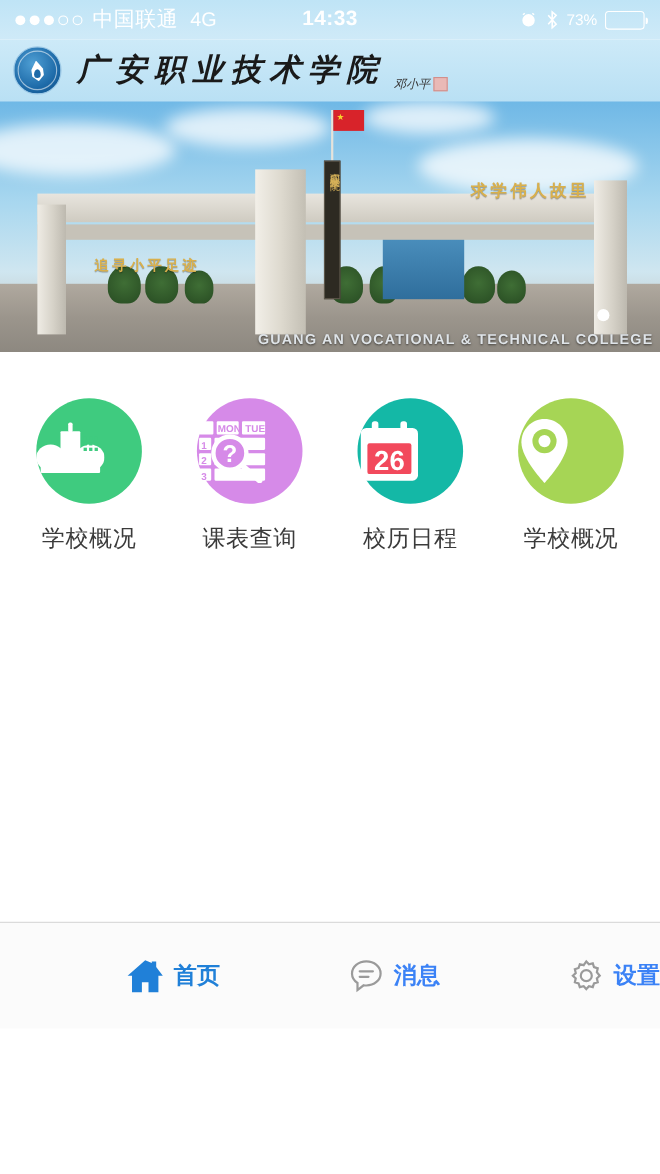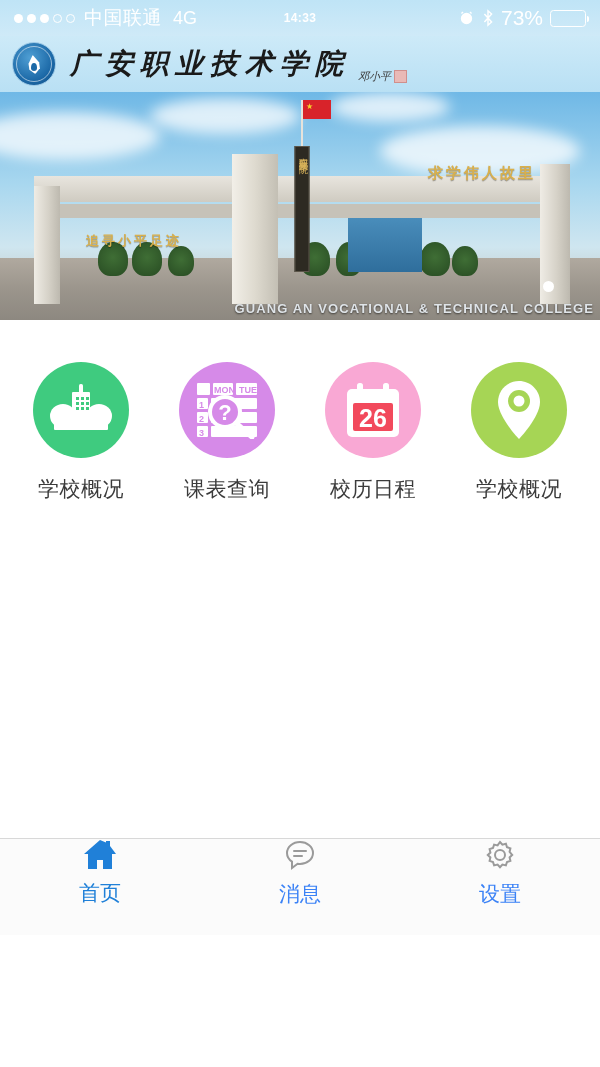--- a/index.html
+++ b/index.html
@@ -29,29 +29,29 @@
     z-index: 6;
   }
   .sb-left { display: flex; align-items: center; gap: 9px; }
   .signal-dots { display: flex; align-items: center; gap: 4px; }
   .sdot { width: 9px; height: 9px; border-radius: 50%; background: #ffffff; }
   .sdot.empty { background: transparent; border: 1.5px solid #ffffff; }
   .carrier { font-size: 19px; letter-spacing: .5px; }
   .netmode { font-size: 18px; margin-left: 2px; }
   .sb-center {
     position: absolute; left: 0; right: 0; text-align: center;
-    font-size: 12px; font-weight: bold; letter-spacing: .4px;
+    font-size: 19px; font-weight: bold; letter-spacing: .4px;
     pointer-events: none;
   }
   .sb-right {
     margin-left: auto; display: flex; align-items: center; gap: 7px;
     position: relative; z-index: 2;
   }
   .sb-right svg { display: block; }
-  .batt-pct { font-size: 21px; }
+  .batt-pct { font-size: 14px; }
   .battery {
     width: 36px; height: 17px; border: 1.5px solid #ffffff; border-radius: 3.5px;
     position: relative; padding: 1.5px;
   }
   .battery .fill { height: 100%; background: #ffffff; border-radius: 1.5px; }
   .battery::after {
     content:""; position: absolute; right: -4px; top: 5px;
     width: 2.5px; height: 6px; background: #ffffff; border-radius: 0 2px 2px 0;
   }
 
@@ -204,40 +204,41 @@
     grid-template-columns: repeat(4, 1fr);
     row-gap: 38px;
     padding: 0 8px;
   }
   .tile {
     display: flex; flex-direction: column; align-items: center;
     cursor: pointer;
   }
   .tile .circle {
     width: 96px; height: 96px; border-radius: 50%;
-    display: flex; align-items: center; justify-content: center;
+    display: flex; align-items: center; 
     position: relative;
   }
   .tile .label {
     margin-top: 17px; font-size: 21px; color: #3b3b3b;
     letter-spacing: .5px;
   }
   .tile svg { display: block; }
 
   
   .tabbar {
     flex: 0 0 97px; height: 97px;
     background: #fbfbfb;
     border-top: 1px solid #d8d8d8;
     display: flex;
   }
   .tab {
-    flex: 1; display: flex; flex-direction: column;
-    align-items: center; justify-content: flex-start; gap: 9px;
+    flex: 1; display: flex; 
+    align-items: center; justify-content: flex-end; gap: 9px;
     cursor: pointer;
+    font-weight: bold;
   }
   .tab .tlabel { font-size: 21px; color: #3b82f6; }
   .tab.active .tlabel { color: #2080d8; }
   .tab svg { display: block; }
 </style>
 </head>
 <body>
 
 <div id="app">
 
@@ -378,21 +379,21 @@
             </g>
             <circle cx="30" cy="31" r="15" fill="#D68AE8" stroke="#ffffff" stroke-width="4"></circle>
             <text x="30" y="39" fill="#ffffff" text-anchor="middle" style="font-family:'Liberation Sans',sans-serif;font-size:22px;font-weight:bold;">?</text>
             <line x1="41" y1="42" x2="57" y2="56" stroke="#ffffff" stroke-width="5" stroke-linecap="round"></line>
           </svg>
         </div>
         <div class="label">课表查询</div>
       </div>
 
       <div class="tile">
-        <div class="circle" id="c2" style="background: #f9a8d4;">
+        <div class="circle" id="c2" style="background: #14b8a6;">
           <svg width="58" height="58" viewBox="0 0 58 58">
             <rect x="13" y="2" width="6" height="12" rx="2.5" fill="#ffffff"></rect>
             <rect x="39" y="2" width="6" height="12" rx="2.5" fill="#ffffff"></rect>
             <rect x="3" y="8" width="52" height="48" rx="5" fill="#ffffff"></rect>
             <rect x="9" y="22" width="40" height="28" rx="2" fill="#F2495C"></rect>
             <text x="29" y="46" fill="#ffffff" text-anchor="middle" style="font-family:'Liberation Sans',sans-serif;font-size:25px;font-weight:bold;" id="cal-day">26</text>
           </svg>
         </div>
         <div class="label">校历日程</div>
       </div>

